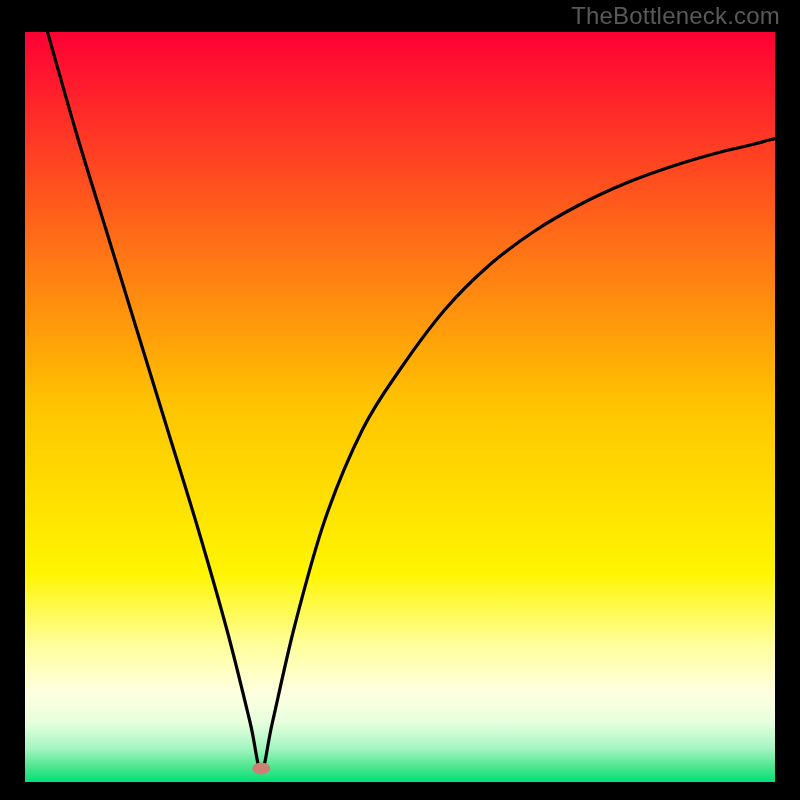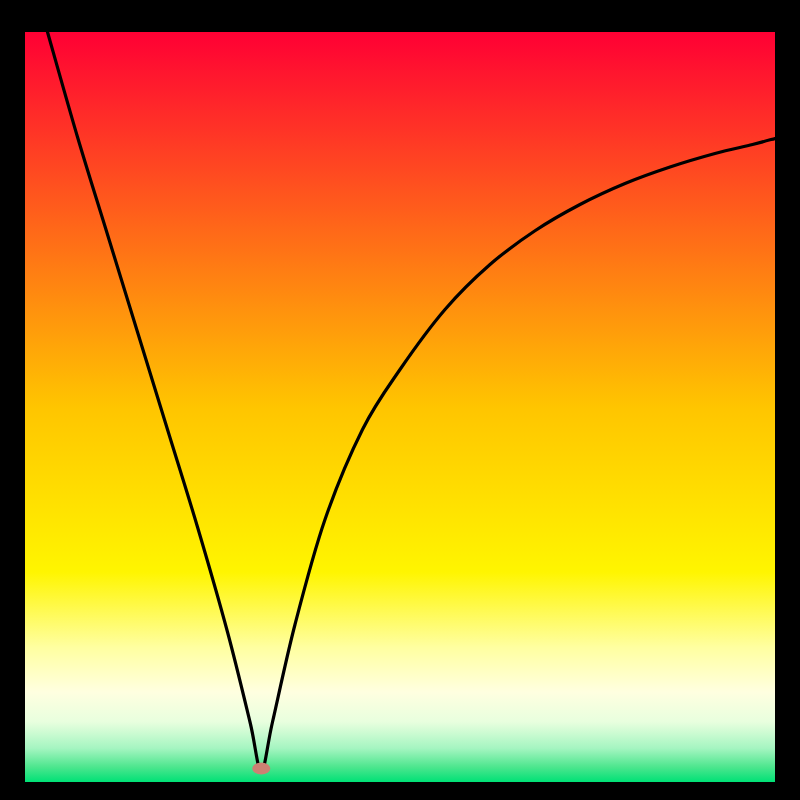--- a/index.html
+++ b/index.html
@@ -54,14 +54,15 @@
   </defs>
 
   <rect id="plot-bg" fill="url(#bg-grad)" x="25" y="32" width="750" height="750"></rect>
 
   <g clip-path="url(#plot-clip)">
     <path id="curve" fill="none" stroke="#000" stroke-width="3.2" stroke-linejoin="round" stroke-linecap="round" d="M 47.5,32 C 52.5,49.5 67.5,103.25 77.5,137 C 87.5,170.75 97.5,202 107.5,234.5 C 117.5,267 127.5,299.5 137.5,332 C 147.5,364.5 157.5,397 167.5,429.5 C 177.5,462 187.5,493.25 197.5,527 C 207.5,560.75 218.75,599.5 227.5,632 C 236.25,664.5 244.375,698.875 250,722 C 255.625,745.125 257.5,770.75 261.25,770.75 C 265,770.75 266.875,746.375 272.5,722 C 278.125,697.625 286.25,658.25 295,624.5 C 303.75,590.75 313.75,552 325,519.5 C 336.25,487 350,454.5 362.5,429.5 C 375,404.5 386.25,389.49999999999994 400,369.49999999999994 C 413.75,349.49999999999994 430.00000000000006,327 445.00000000000006,309.5 C 460.00000000000006,292 475,277.625 490,264.5 C 505,251.375 520,240.75 535,230.75 C 550,220.75 565,212.375 580,204.5 C 595,196.625 610,189.75 625,183.5 C 640,177.25 655,172 670,167 C 685,162 701.25,157.25 715,153.5 C 728.75,149.75 742.5,147 752.5,144.5 C 762.5,142 771.25,139.5 775,138.5"></path>
     <ellipse id="marker" cx="261.25" cy="768.5" rx="9" ry="6" fill="#cc8173"></ellipse>
   </g>
 </svg>
 
+<div class="watermark">TheBottleneck.com</div>
 
 </div>
 
 </body></html>

